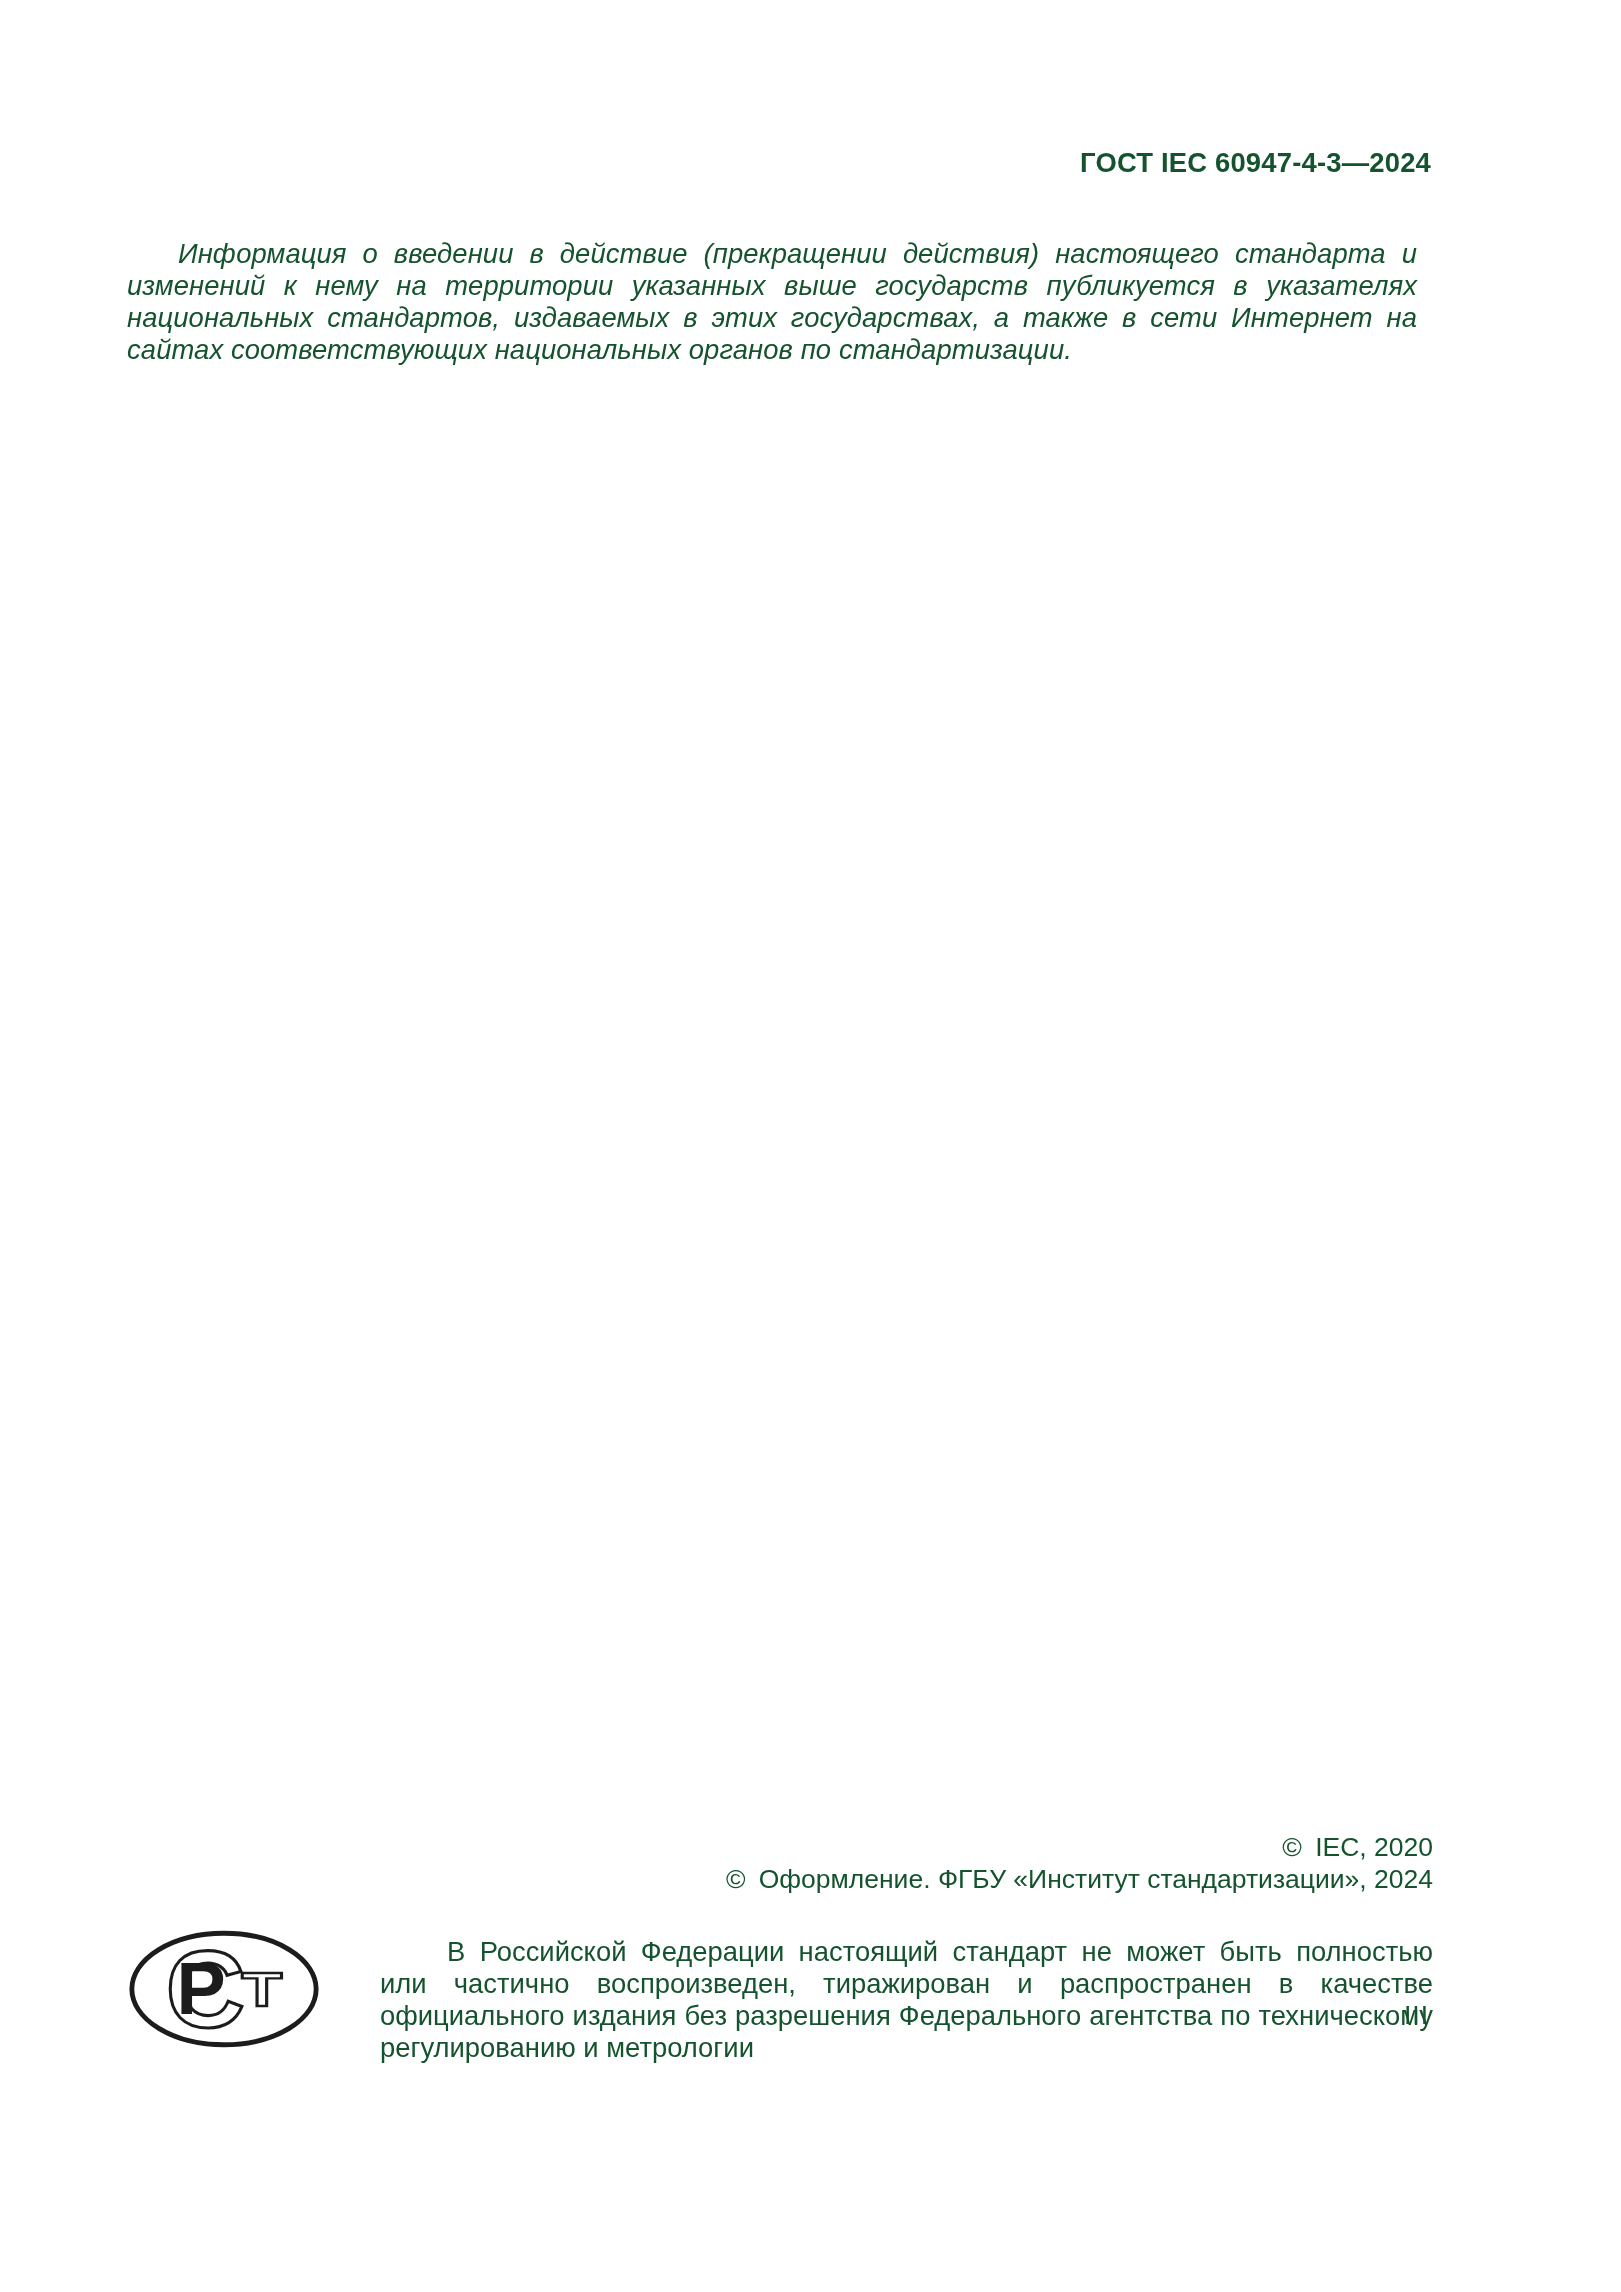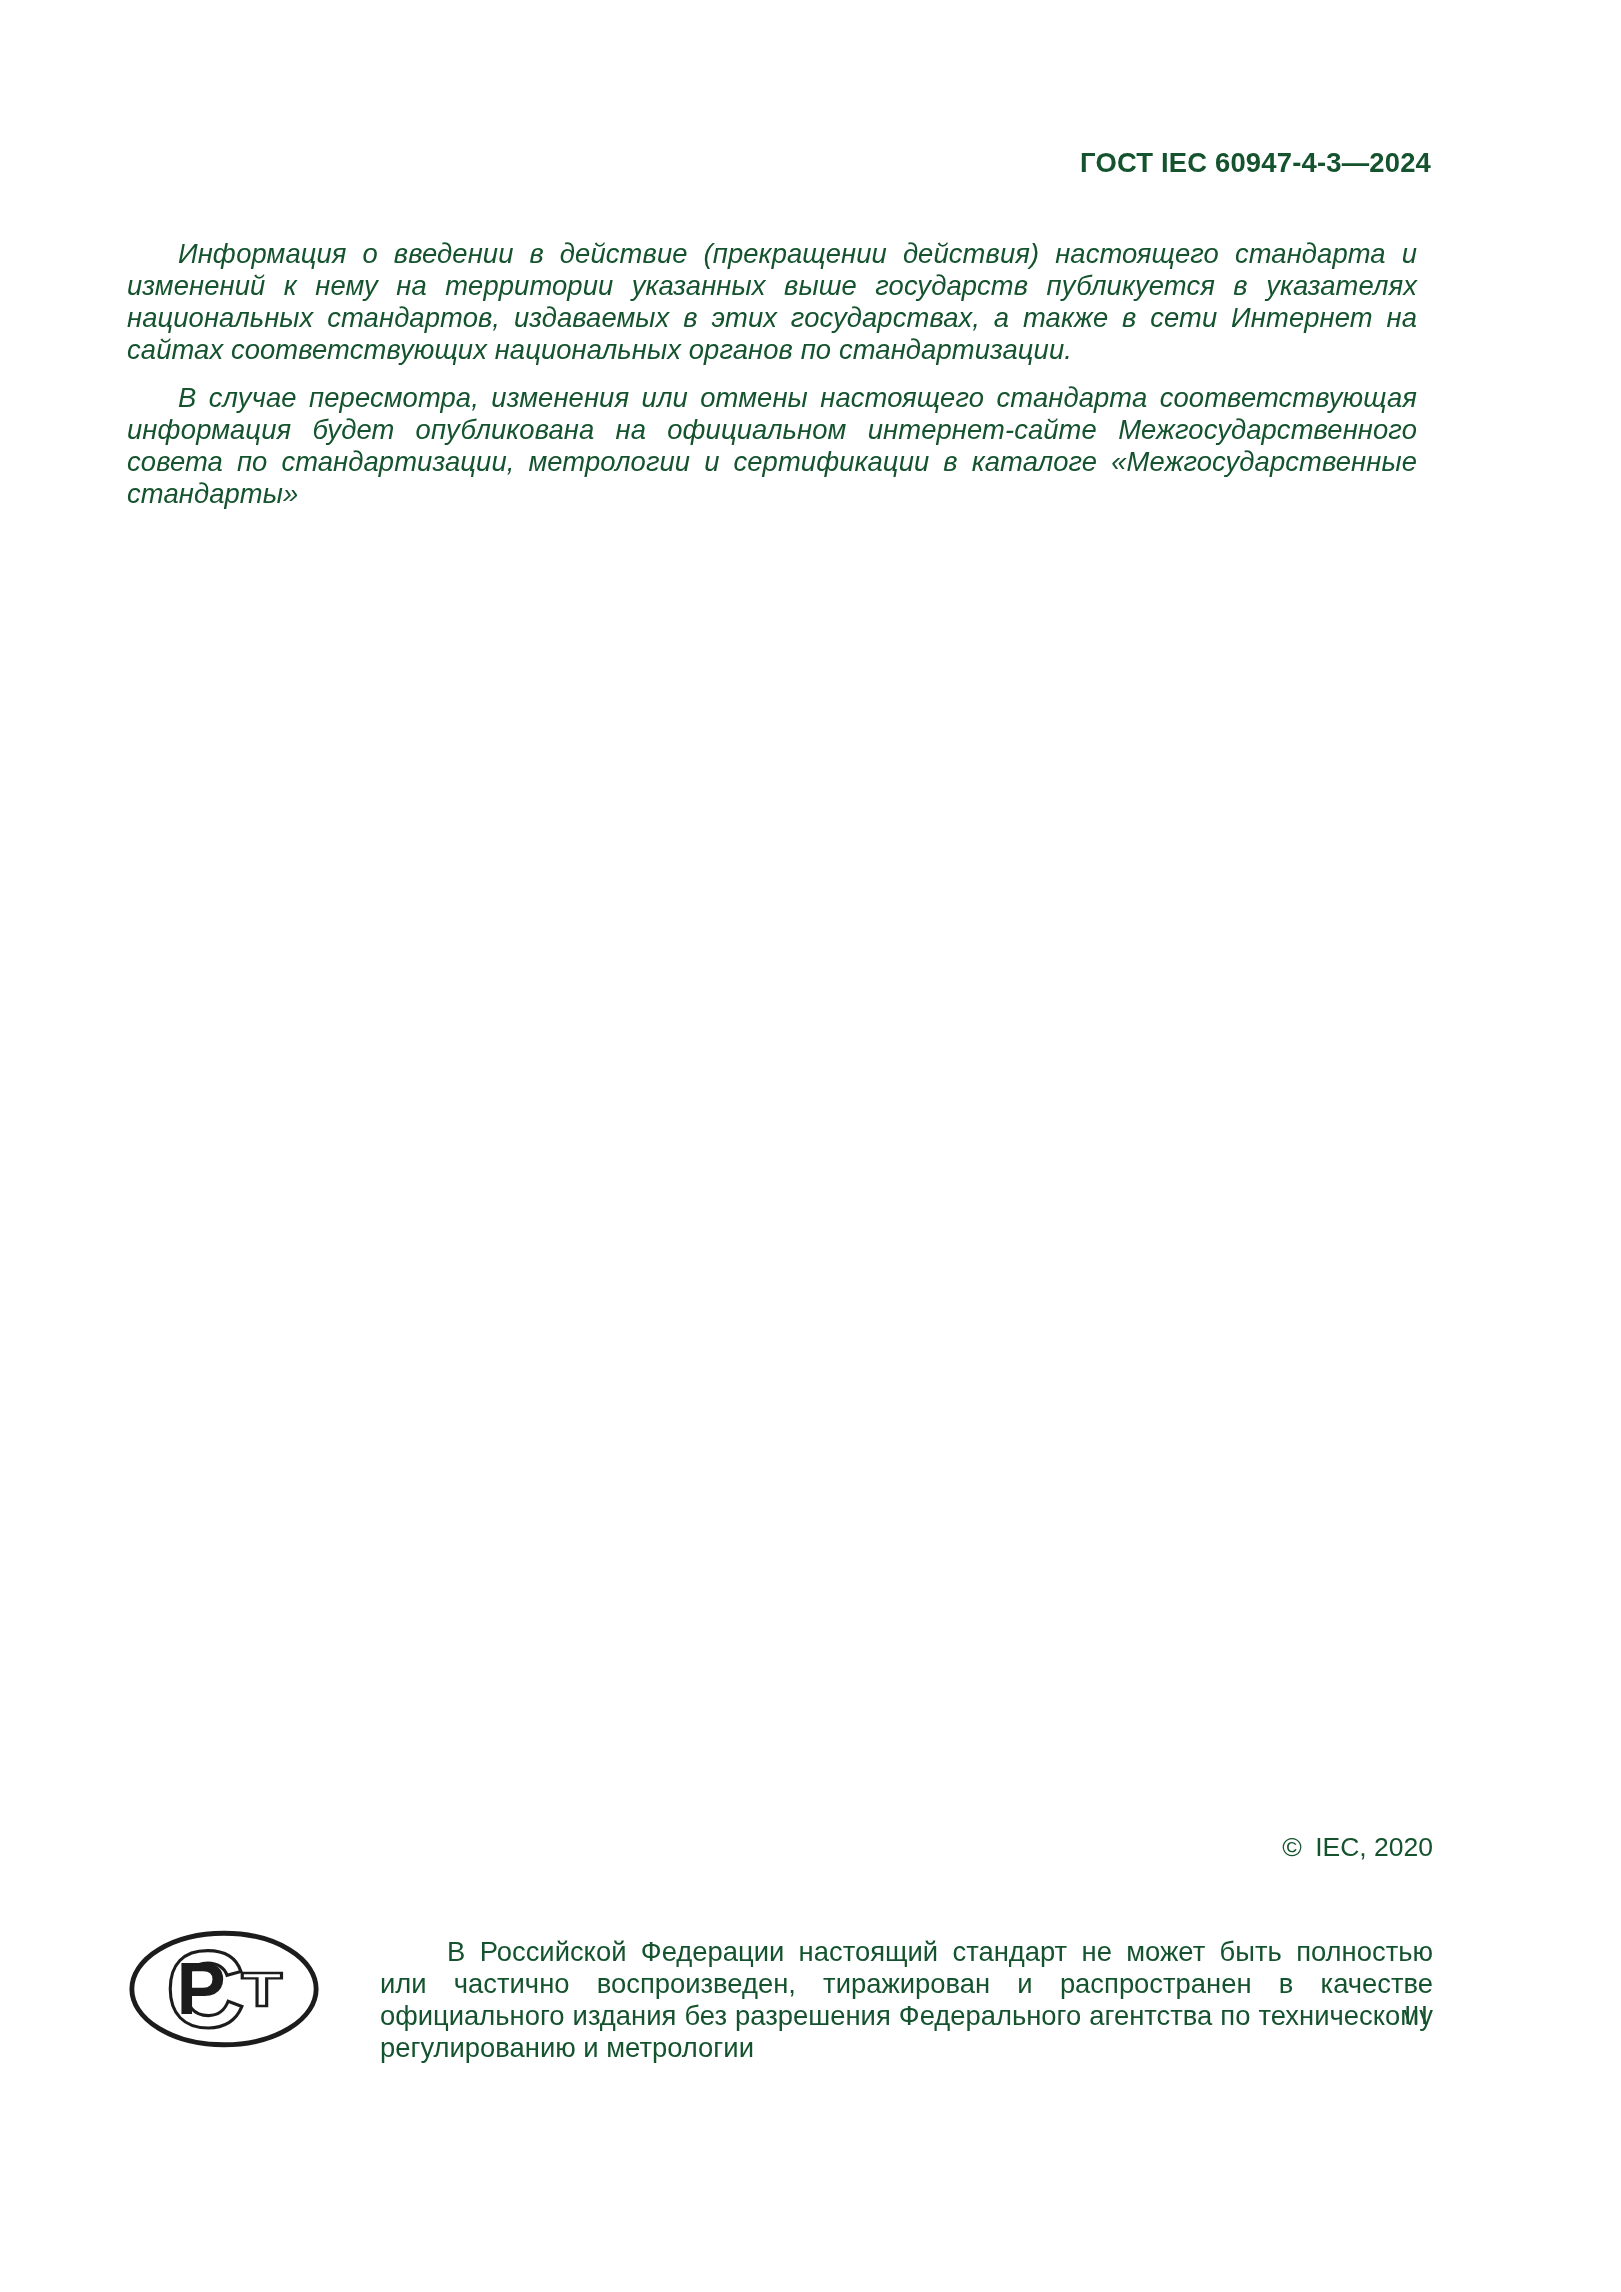--- a/index.html
+++ b/index.html
@@ -81,25 +81,25 @@
 </style>
 </head>
 <body>
 
 <div class="page">
 
   <div class="doc-header">ГОСТ IEC 60947-4-3—2024</div>
 
   <div class="intro-block">
     <p>Информация о введении в действие (прекращении действия) настоящего стандарта и изменений к нему на территории указанных выше государств публикуется в указателях национальных стандартов, издаваемых в этих государствах, а также в сети Интернет на сайтах соответствующих национальных органов по стандартизации.</p>
-    <p>В случае пересмотра, изменения или отмены настоящего стандарта соответствующая информация будет опубликована на официальном интернет-сайте Межгосударственного совета по стандартизации, метрологии и сертификации в каталоге «Межгосударственные стандарты»</p>
   </div>
 
   <div class="copyright-block">
     <div>© IEC, 2020</div>
+    <div>© Оформление. ФГБУ «Институт стандартизации», 2024</div>
   </div>
 
   <svg class="rst-logo" viewBox="0 0 200 122" xmlns="http://www.w3.org/2000/svg">
     <ellipse cx="100" cy="61" rx="95" ry="57.5" fill="none" stroke="#1c1c1c" stroke-width="5"></ellipse>
     <text x="40" y="100" font-family="Liberation Sans, sans-serif" font-size="113" font-weight="bold" fill="#ffffff" stroke="#1c1c1c" stroke-width="3.2">С</text>
     <text x="118" y="79" font-family="Liberation Sans, sans-serif" font-size="50" font-weight="bold" fill="#ffffff" stroke="#1c1c1c" stroke-width="2.4" textLength="42" lengthAdjust="spacingAndGlyphs">Т</text>
     <text x="51" y="87" font-family="Liberation Sans, sans-serif" font-size="76" font-weight="bold" fill="#1c1c1c">Р</text>
   </svg>
 
   <div class="restriction-block">

